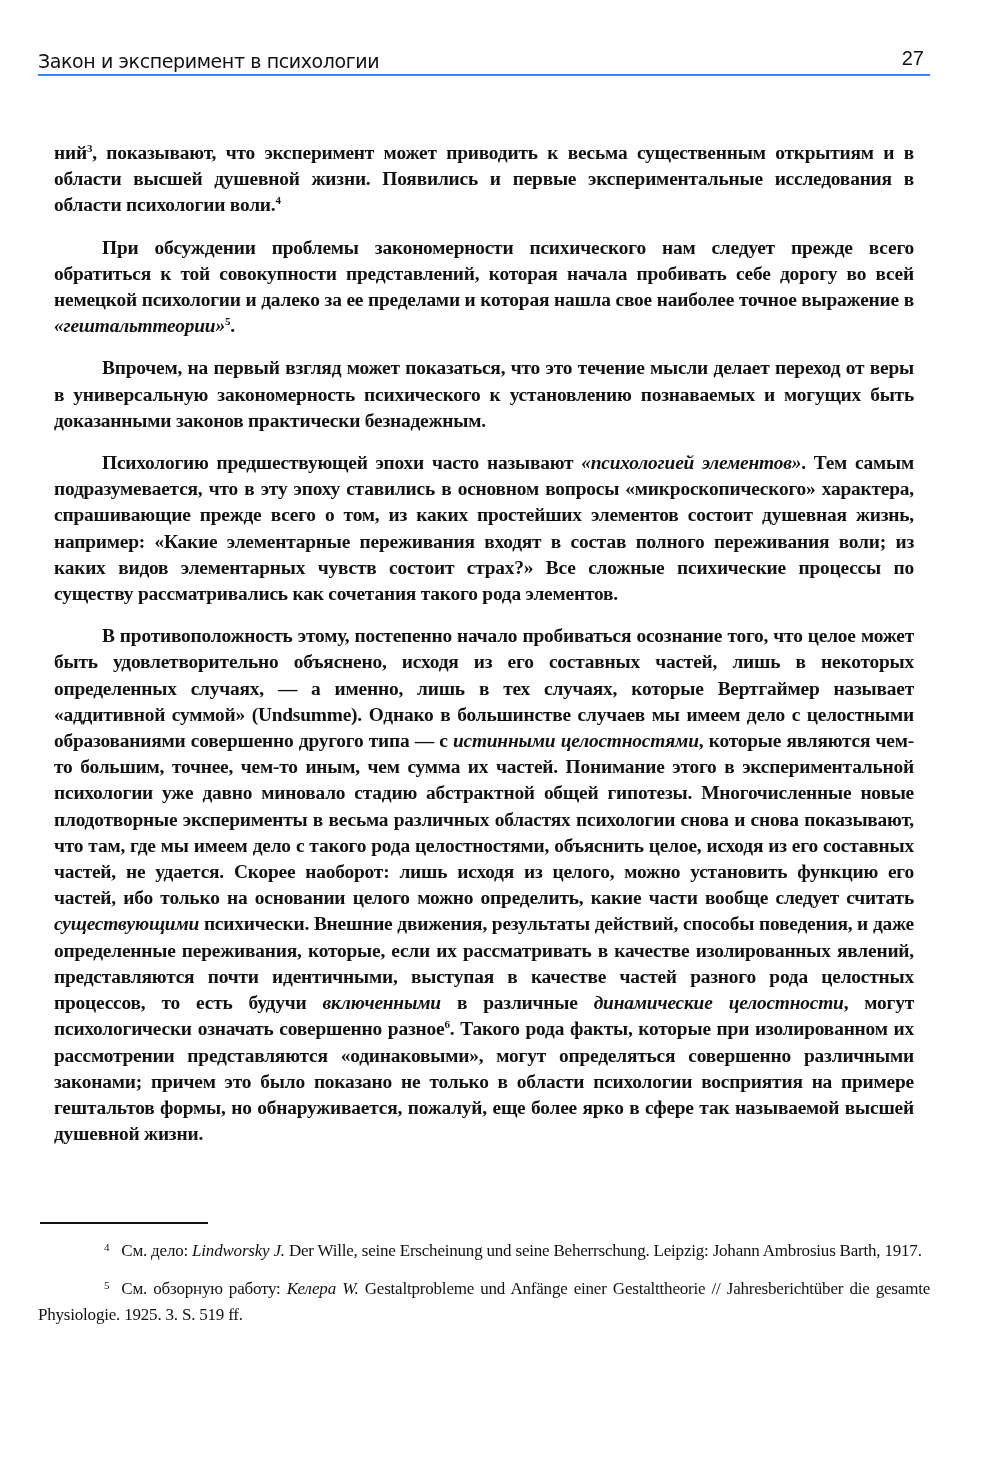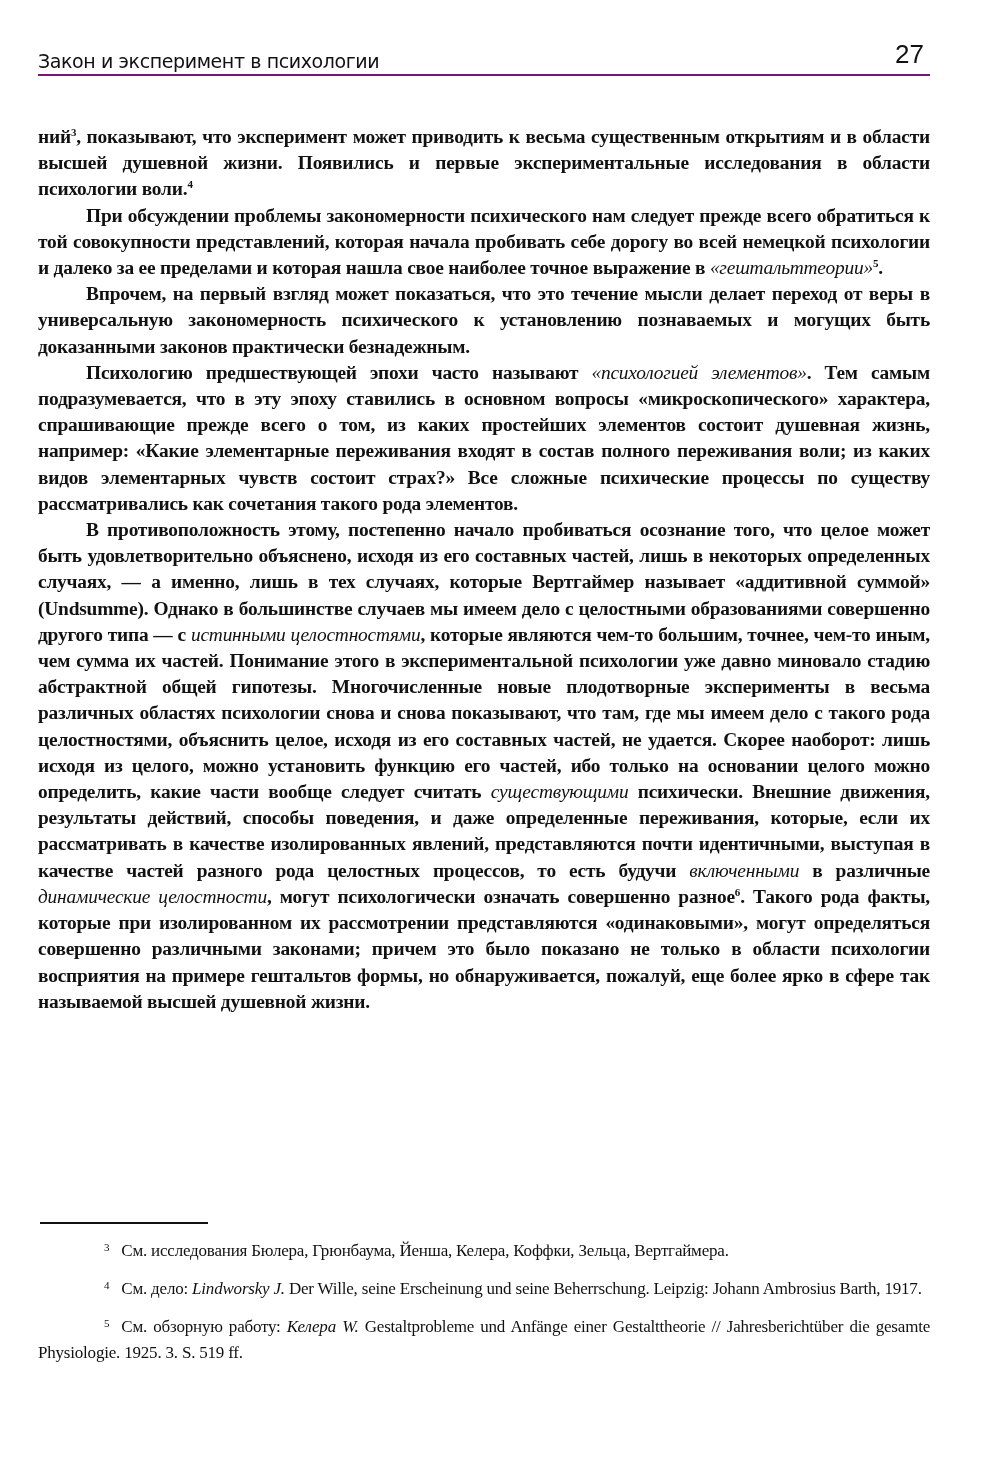--- a/index.html
+++ b/index.html
@@ -1,36 +1,36 @@
 <!DOCTYPE html>
 <html><head>
 <meta charset="utf-8">
 <style>
   html, body { margin: 0; padding: 0; background: #ffffff; }
   body { width: 1000px; height: 1476px; position: relative; overflow: hidden; color: #111; }
   .header {
     position: absolute; left: 38px; top: 44px; width: 892px; height: 30px;
-    border-bottom: 2px solid #701a75;
+    border-bottom: 2px solid #3b82f6;
   }
   .running-title {
     position: absolute; left: 0; bottom: 2px;
     font-family: "DejaVu Sans", sans-serif; font-size: 19px; letter-spacing: -0.4px;
   }
   .page-number {
     position: absolute; right: 6px; bottom: 4px;
-    font-family: "Liberation Sans", sans-serif; font-size: 26px;
+    font-family: "Liberation Sans", sans-serif; font-size: 20px;
   }
   .body-text {
     position: absolute; left: 38px; top: 124px; width: 892px;
     font-family: "Liberation Serif", serif; font-size: 19.4px; line-height: 26.2px;
     font-weight: bold; text-align: justify; letter-spacing: -0.2px;
   }
-  .body-text p { margin: 0; text-indent: 0; }
+  .body-text p { margin: 16px; text-indent: 0; }
   .body-text p.indent { text-indent: 48px; }
-  .body-text em { font-style: italic; font-weight: normal; }
+  .body-text em { font-style: italic; font-weight: bold; }
   .body-text sup { font-size: 11px; line-height: 0; vertical-align: 7px; }
   .rule { position: absolute; left: 40px; top: 1222px; width: 168px; height: 2px; background: #111; }
   .footnotes {
     position: absolute; left: 38px; top: 1234px; width: 892px;
     font-family: "Liberation Serif", serif; font-size: 17px; line-height: 26px;
     text-align: justify; letter-spacing: -0.2px;
   }
   .footnotes p { margin: 0 0 8px 0; text-indent: 66px; }
   .footnotes .fn-num { font-size: 11px; vertical-align: 5px; margin-right: 12px; }
   .footnotes em { }
@@ -47,16 +47,15 @@
   <p><span>ний</span><sup>3</sup><span>, показывают, что эксперимент может приводить к весьма существенным открытиям и в области высшей душевной жизни. Появились и первые экспериментальные исследования в области психологии воли.</span><sup>4</sup></p>
   <p class="indent"><span>При обсуждении проблемы закономерности психического нам следует прежде всего обратиться к той совокупности представлений, которая начала пробивать себе дорогу во всей немецкой психологии и далеко за ее пределами и которая нашла свое наиболее точное выражение в </span><em>«гештальттеории»</em><sup>5</sup><span>.</span></p>
   <p class="indent">Впрочем, на первый взгляд может показаться, что это течение мысли делает переход от веры в универсальную закономерность психического к установлению познаваемых и могущих быть доказанными законов практически безнадежным.</p>
   <p class="indent"><span>Психологию предшествующей эпохи часто называют </span><em>«психологией элементов»</em><span>. Тем самым подразумевается, что в эту эпоху ставились в основном вопросы «микроскопического» характера, спрашивающие прежде всего о том, из каких простейших элементов состоит душевная жизнь, например: «Какие элементарные переживания входят в состав полного переживания воли; из каких видов элементарных чувств состоит страх?» Все сложные психические процессы по существу рассматривались как сочетания такого рода элементов.</span></p>
   <p class="indent"><span>В противоположность этому, постепенно начало пробиваться осознание того, что целое может быть удовлетворительно объяснено, исходя из его составных частей, лишь в некоторых определенных случаях, — а именно, лишь в тех случаях, которые Вертгаймер называет «аддитивной суммой» (Undsumme). Однако в большинстве случаев мы имеем дело с целостными образованиями совершенно другого типа — с </span><em>истинными целостностями</em><span>, которые являются чем-то большим, точнее, чем-то иным, чем сумма их частей. Понимание этого в экспериментальной психологии уже давно миновало стадию абстрактной общей гипотезы. Многочисленные новые плодотворные эксперименты в весьма различных областях психологии снова и снова показывают, что там, где мы имеем дело с такого рода целостностями, объяснить целое, исходя из его составных частей, не удается. Скорее наоборот: лишь исходя из целого, можно установить функцию его частей, ибо только на основании целого можно определить, какие части вообще следует считать </span><em>существующими</em><span> психически. Внешние движения, результаты действий, способы поведения, и даже определенные переживания, которые, если их рассматривать в качестве изолированных явлений, представляются почти идентичными, выступая в качестве частей разного рода целостных процессов, то есть будучи </span><em>включенными</em><span> в различные </span><em>динамические целостности</em><span>, могут психологически означать совершенно разное</span><sup>6</sup><span>. Такого рода факты, которые при изолированном их рассмотрении представляются «одинаковыми», могут определяться совершенно различными законами; причем это было показано не только в области психологии восприятия на примере гештальтов формы, но обнаруживается, пожалуй, еще более ярко в сфере так называемой высшей душевной жизни.</span></p>
 </div>
 
 <div class="rule"></div>
 
 <div class="footnotes">
-  <p><span class="fn-num">3</span><span>См. исследования Бюлера, Грюнбаума, Йенша, Келера, Коффки, Зельца, Вертгаймера.</span></p>
   <p><span class="fn-num">4</span><span>См. дело: </span><em>Lindworsky J.</em><span> Der Wille, seine Erscheinung und seine Beherrschung. Leipzig: Johann Ambrosius Barth, 1917.</span></p>
   <p><span class="fn-num">5</span><span>См. обзорную работу: </span><em>Келера W.</em><span> Gestaltprobleme und Anfänge einer Gestalttheorie // Jahresberichtüber die gesamte Physiologie. 1925. 3. S. 519 ff.</span></p>
 </div>
 
 </body></html>

